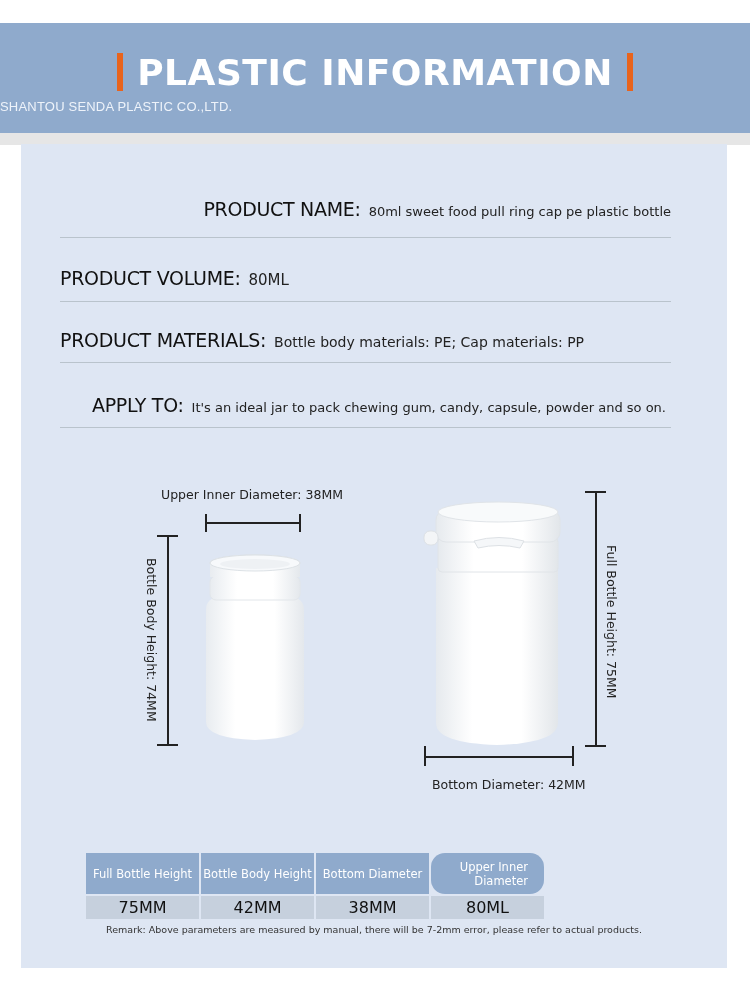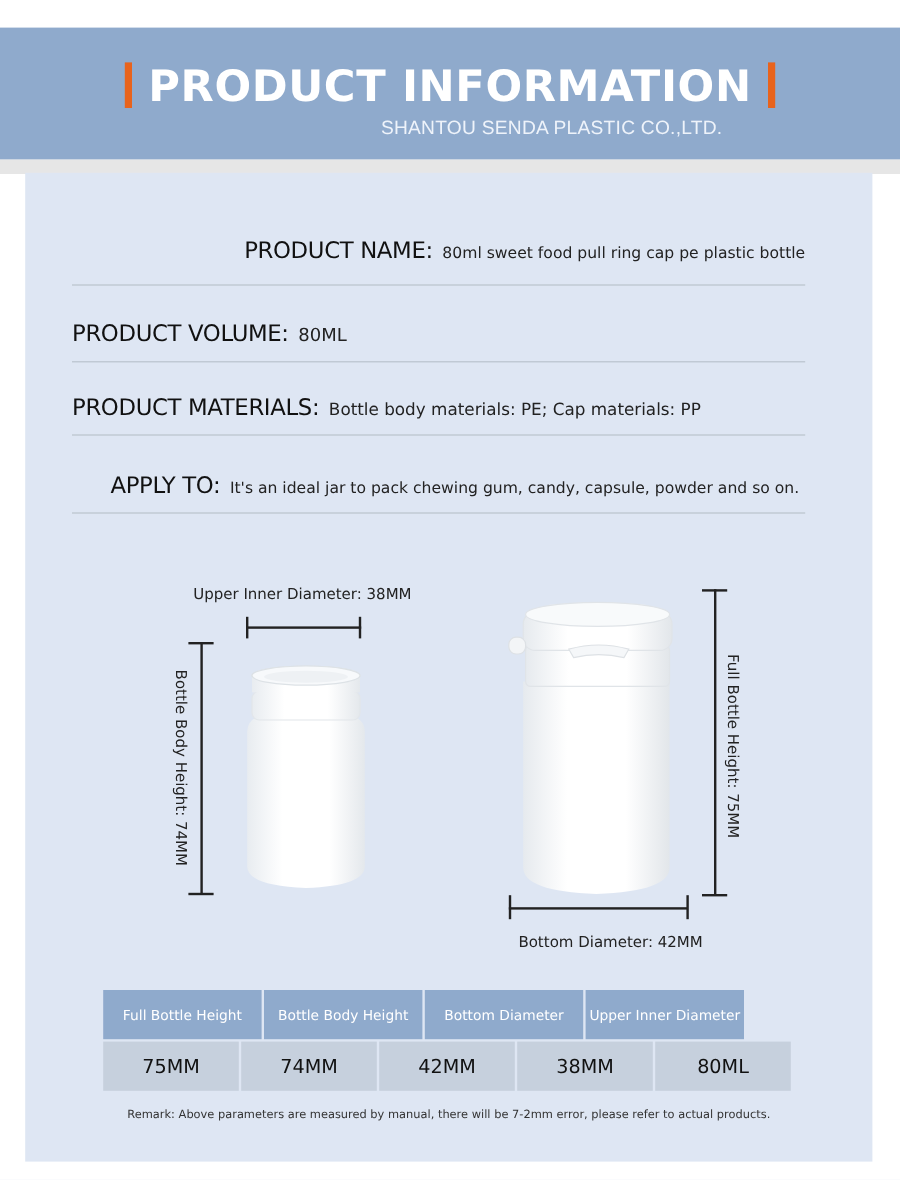--- a/index.html
+++ b/index.html
@@ -10,22 +10,22 @@
     position: absolute; left: 0; top: 23px; width: 750px; height: 110px;
     background: #8faacc;
   }
   .banner-title {
     position: absolute; left: 0; top: 28px; width: 750px; text-align: center;
     font-family: "DejaVu Sans", sans-serif; font-weight: bold; font-size: 36px;
     color: #ffffff; letter-spacing: 0.5px; line-height: 44px;
   }
   .bar { display: inline-block; width: 6px; height: 38px; background: #e8631c; vertical-align: -6px; margin: 0 14px; }
   .banner-sub {
-    position: absolute; left: 0; top: 76px; width: 602px; text-align: right;
-    font-size: 16px; color: #eef3fa; letter-spacing: 0.2px;
+    position: absolute; left: 0; top: 76px; width: 602px; text-align: left;
+    font-size: 13px; color: #eef3fa; letter-spacing: 0.2px;
   }
   .gray-strip { position: absolute; left: 0; top: 133px; width: 750px; height: 12px; background: #e6e6e6; }
 
   .panel {
     position: absolute; left: 21px; top: 144px; width: 706px; height: 824px;
     background: #dee6f3;
   }
 
   .info-row { position: absolute; left: 60px; width: 611px; border-bottom: 1.5px solid #b9c3cc; }
   .info-label { font-family: "DejaVu Sans", sans-serif; font-size: 19px; color: #111; font-weight: normal; letter-spacing: -0.3px; }
@@ -33,40 +33,40 @@
 
   .dim-text { position: absolute; font-family: "DejaVu Sans", sans-serif; font-size: 12.5px; color: #222; white-space: nowrap; }
   .vline { position: absolute; background: #222; width: 1.5px; }
   .hline { position: absolute; background: #222; height: 1.5px; }
 
   .bottle { position: absolute; }
 
   .spec-table { position: absolute; left: 86px; top: 825px; }
   .spec-row { display: flex; }
   .spec-head {
-    width: 132px; height: 41px; margin-right: 2px; background: #8faacc;
+    width: 113px; height: 41px; margin-right: 2px; background: #8faacc;
     color: #fff; font-family: "DejaVu Sans", sans-serif; font-size: 11.5px;
-    display: flex; align-items: center; justify-content: center; text-align: right; line-height: 14px;
+    display: flex; align-items: center; justify-content: center; text-align: right; line-height: 14px; margin-top: 28px;
   }
   .spec-cell {
-    width: 113px; height: 41px; margin-right: 2px; margin-top: 2px; background: #c6d0dd;
+    width: 113px; height: 23px; margin-right: 2px; margin-top: 2px; background: #c6d0dd;
     color: #111; font-family: "DejaVu Sans", sans-serif; font-size: 16px;
     display: flex; align-items: center; justify-content: center;
   }
   .remark {
     position: absolute; left: 21px; top: 924px; width: 706px; text-align: center;
     font-family: "DejaVu Sans", sans-serif; font-size: 9.5px; color: #333;
   }
 </style>
 </head>
 <body>
 
 <div class="banner">
   <div class="banner-title">
-    <span class="bar"></span><span>PRODUCT INFORMATION</span><span class="bar"></span>
+    <span class="bar"></span><span>PLASTIC INFORMATION</span><span class="bar"></span>
   </div>
   <div class="banner-sub">SHANTOU SENDA PLASTIC CO.,LTD.</div>
 </div>
 <div class="gray-strip"></div>
 
 <div class="panel"></div>
 
 <div class="info-row" style="top:198px;height:40px;text-align:right;">
   <span class="info-label">PRODUCT NAME:</span><span class="info-value">80ml sweet food pull ring cap pe plastic bottle</span>
 </div>
@@ -132,24 +132,23 @@
 <div class="hline" style="left:424px;top:756px;width:149px;"></div>
 <div class="vline" style="left:424px;top:746px;height:20px;"></div>
 <div class="vline" style="left:572px;top:746px;height:20px;"></div>
 <div class="dim-text" style="left:420px;top:777px;margin-left:12px;">Bottom Diameter: 42MM</div>
 
 <div class="spec-table">
   <div class="spec-row">
     <div class="spec-head">Full Bottle Height</div>
     <div class="spec-head">Bottle Body Height</div>
     <div class="spec-head">Bottom Diameter</div>
-    <div class="spec-head" style="padding:0 0;">Upper Inner Diameter</div>
+    <div class="spec-head" style="padding:0 16px;border-radius:14px;">Upper Inner Diameter</div>
   </div>
   <div class="spec-row">
     <div class="spec-cell">75MM</div>
-    <div class="spec-cell">74MM</div>
     <div class="spec-cell">42MM</div>
     <div class="spec-cell">38MM</div>
     <div class="spec-cell">80ML</div>
   </div>
 </div>
 
 <div class="remark">Remark: Above parameters are measured by manual, there will be 7-2mm error, please refer to actual products.</div>
 
 </body></html>

